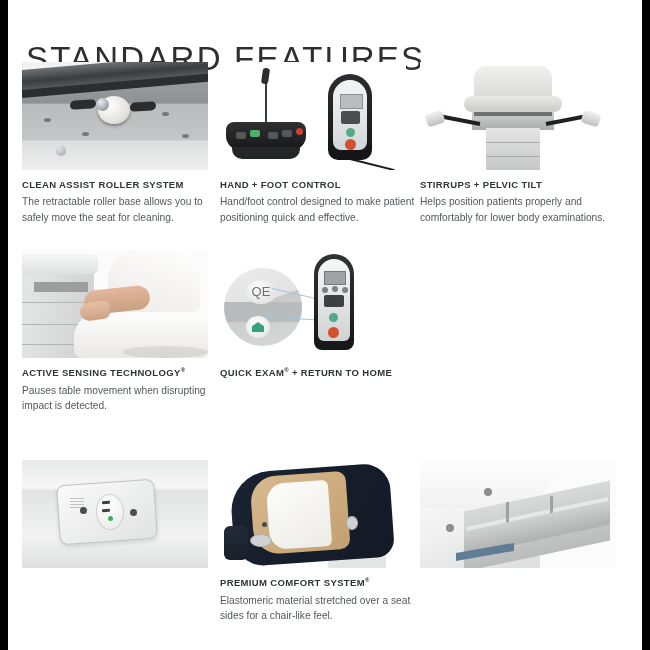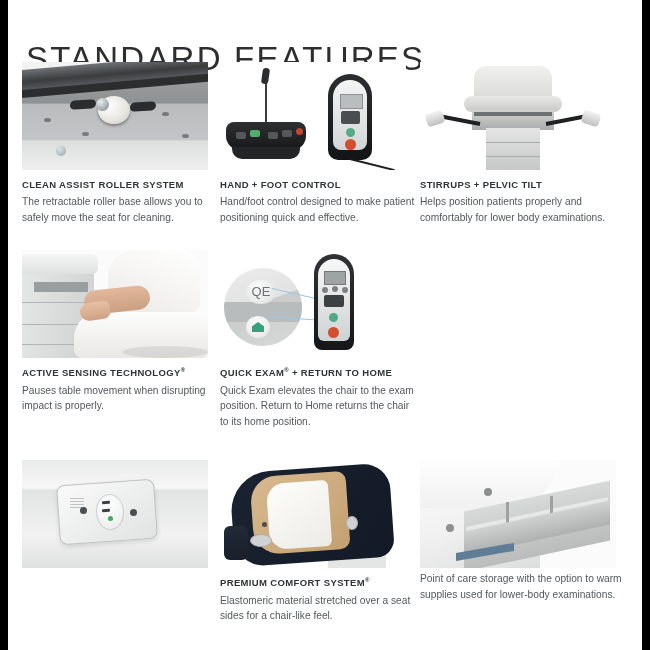--- a/index.html
+++ b/index.html
@@ -467,21 +467,21 @@
             <div class="cab-line" style="top:94px;"></div>
             <div class="drawerdark"></div>
             <div class="torso"></div>
             <div class="lap"></div>
             <div class="arm"></div>
             <div class="hand"></div>
             <div class="shadow"></div>
           </div>
         </div>
         <div class="feat-title"><span>ACTIVE SENSING TECHNOLOGY</span><sup>®</sup></div>
-        <div class="feat-body">Pauses table movement when disrupting impact is properly.</div>
+        <div class="feat-body">Pauses table movement when disrupting impact is detected.</div>
       </div>
 
       <div class="cell col-1">
         <div class="thumb">
           <div class="photo ph-quick">
             <div class="bubble">
               <div class="band"></div>
               <div class="qe">QE</div>
               <div class="homebtn">
                   <i></i>
@@ -496,21 +496,20 @@
                 <div class="dot" style="left:14px;top:27px;"></div>
                 <div class="dot" style="left:24px;top:28px;"></div>
                 <div class="icn"></div>
                 <div class="gbtn"></div>
                   <div class="rbtn"></div>
               </div>
             </div>
           </div>
         </div>
         <div class="feat-title"><span>QUICK EXAM</span><sup>®</sup><span> + RETURN TO HOME</span></div>
-        <div class="feat-body">Quick Exam elevates the chair to the exam position. Return to Home returns the chair to its home position.</div>
       </div>
 
     </div>
 
     <div class="row row-3">
 
       <div class="cell col-0">
         <div class="thumb">
           <div class="photo ph-outlet">
             <div class="plate"></div>
@@ -550,18 +549,17 @@
             <div class="drawerbox"></div>
             <div class="floor"></div>
             <div class="div d1"></div>
               <div class="div d2"></div>
             <div class="drawerface"></div>
             <div class="rail"></div>
             <div class="knob k1"></div>
               <div class="knob k2"></div>
           </div>
         </div>
-        <div class="feat-body">Point of care storage with the option to warm supplies used for lower-body examinations.</div>
       </div>
     </div>
 
   </div>
 </div>
 
 </body></html>

